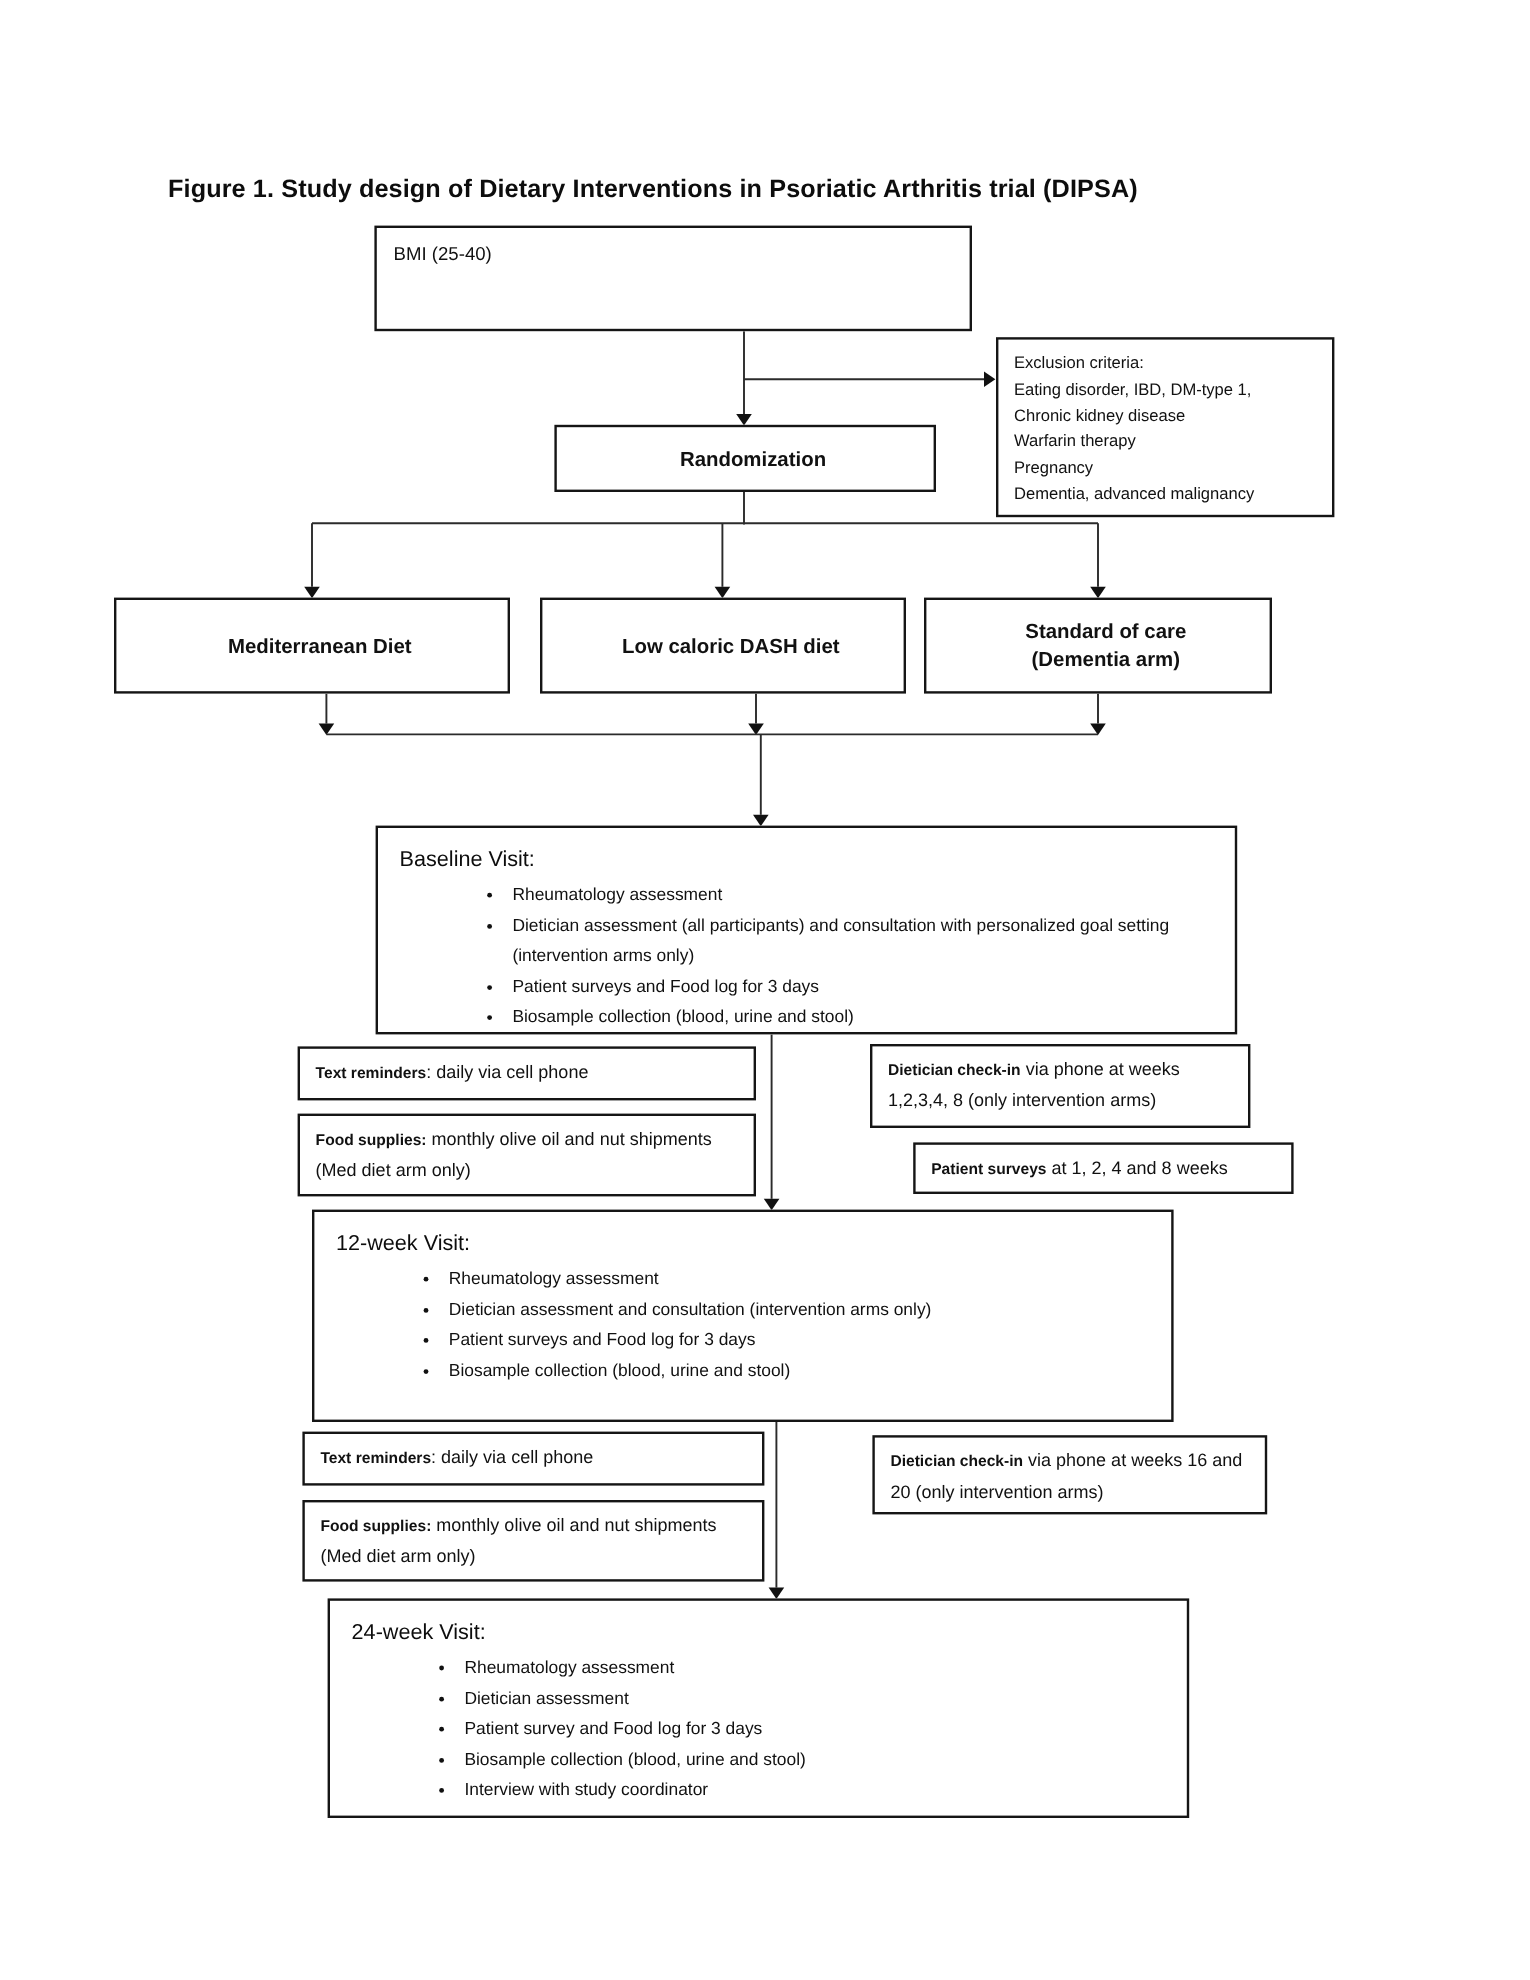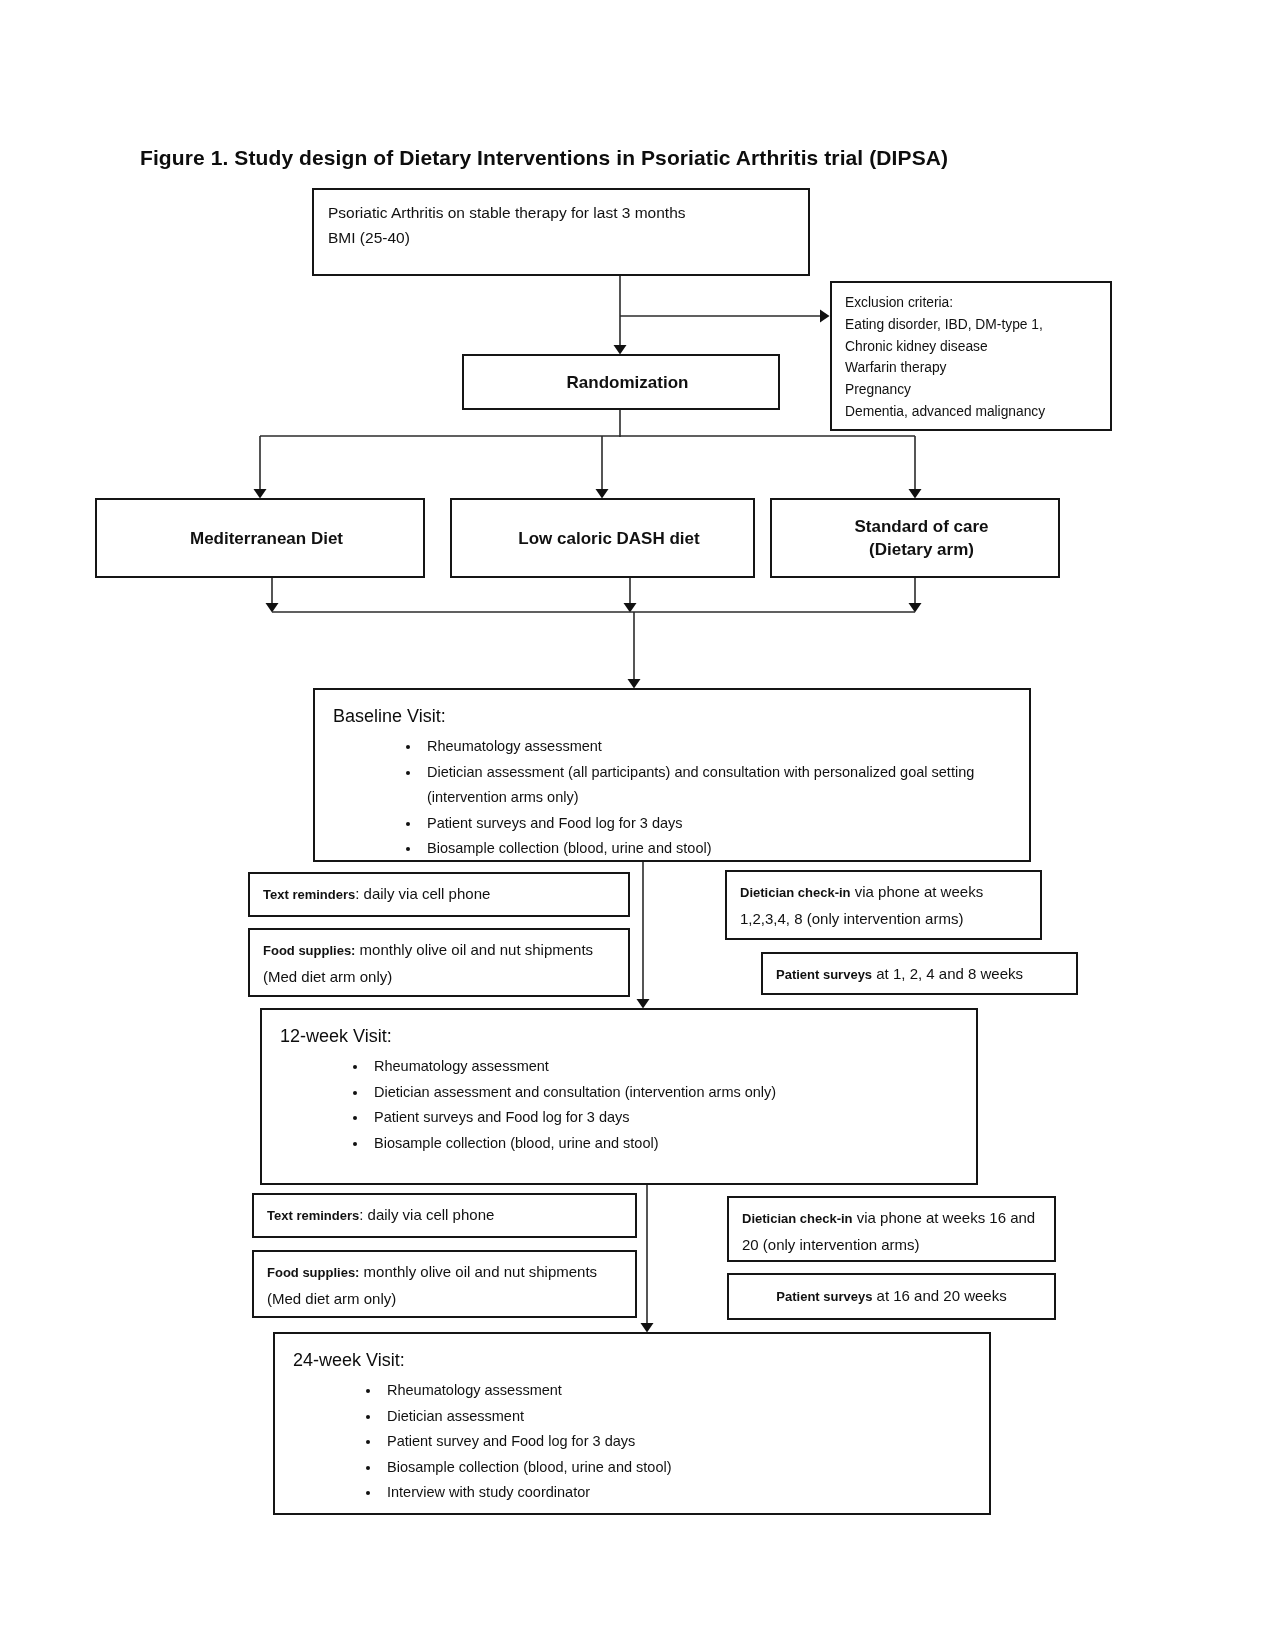--- a/index.html
+++ b/index.html
@@ -86,41 +86,40 @@
     <path d="M643,862 L643,999"></path>
     <path class="head" d="M636.5,999 L649.5,999 L643,1008.5 Z"></path>
 
     <path d="M647,1185 L647,1323"></path>
     <path class="head" d="M640.5,1323 L653.5,1323 L647,1332.5 Z"></path>
   </svg>
 
   <div class="abs fig-title">Figure 1. Study design of Dietary Interventions in Psoriatic Arthritis trial (DIPSA)</div>
 
   <div class="abs box multiline" style="left:312px;top:188px;width:498px;height:88px;">
-    <div>Psoriatic Arthritis on stable therapy for last 3 months</div>
     <div>BMI (25-40)</div>
   </div>
 
   <div class="abs box exclusion" style="left:830px;top:281px;width:282px;height:150px;">
     <div>Exclusion criteria:</div>
     <div>Eating disorder, IBD, DM-type 1,</div>
     <div>Chronic kidney disease</div>
     <div>Warfarin therapy</div>
     <div>Pregnancy</div>
     <div>Dementia, advanced malignancy</div>
   </div>
 
   <div class="abs box box-strong center-label" style="left:462px;top:354px;width:318px;height:56px;">Randomization</div>
 
   <div class="abs box box-strong center-label" style="left:95px;top:498px;width:330px;height:80px;">Mediterranean Diet</div>
   <div class="abs box box-strong center-label" style="left:450px;top:498px;width:305px;height:80px;">Low caloric DASH diet</div>
   <div class="abs box box-strong center-label" style="left:770px;top:498px;width:290px;height:80px;">
     <div>
       <div>Standard of care</div>
-      <div>(Dietary arm)</div>
+      <div>(Dementia arm)</div>
     </div>
   </div>
 
   <div class="abs box visit-box" style="left:273px;top:688px;width:718px;height:174px;margin-left:40px;">
     <div class="visit-title">Baseline Visit:</div>
     <ul>
       <li>Rheumatology assessment</li>
       <li>Dietician assessment (all participants) and consultation with personalized goal setting (intervention arms only)</li>
       <li>Patient surveys and Food log for 3 days</li>
       <li>Biosample collection (blood, urine and stool)</li>
@@ -152,25 +151,20 @@
 
   <div class="abs box side-box" style="left:252px;top:1193px;width:385px;height:45px;">
     <b>Text reminders</b><span>: daily via cell phone</span>
   </div>
   <div class="abs box side-box" style="left:252px;top:1250px;width:385px;height:68px;">
     <b>Food supplies:</b><span> monthly olive oil and nut shipments (Med diet arm only)</span>
   </div>
   <div class="abs box side-box" style="left:727px;top:1196px;width:329px;height:66px;">
     <b>Dietician check-in</b><span> via phone at weeks 16 and 20 (only intervention arms)</span>
   </div>
-  <div class="abs box side-box side-center" style="left:727px;top:1273px;width:329px;height:47px;">
-    <div>
-      <b>Patient surveys</b><span> at 16 and 20 weeks</span>
-    </div>
-  </div>
 
   <div class="abs box visit-box" style="left:273px;top:1332px;width:718px;height:183px;">
     <div class="visit-title">24-week Visit:</div>
     <ul>
       <li>Rheumatology assessment</li>
       <li>Dietician assessment</li>
       <li>Patient survey and Food log for 3 days</li>
       <li>Biosample collection (blood, urine and stool)</li>
       <li>Interview with study coordinator</li>
     </ul>

